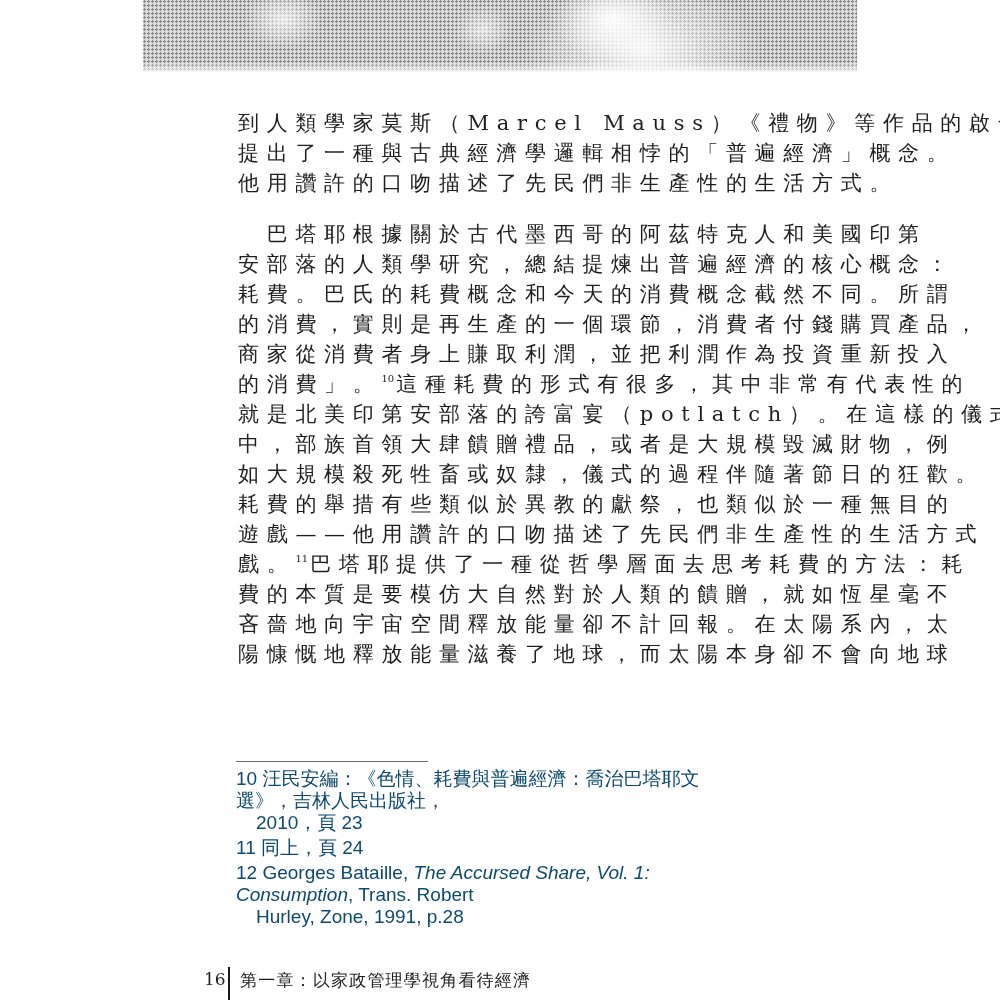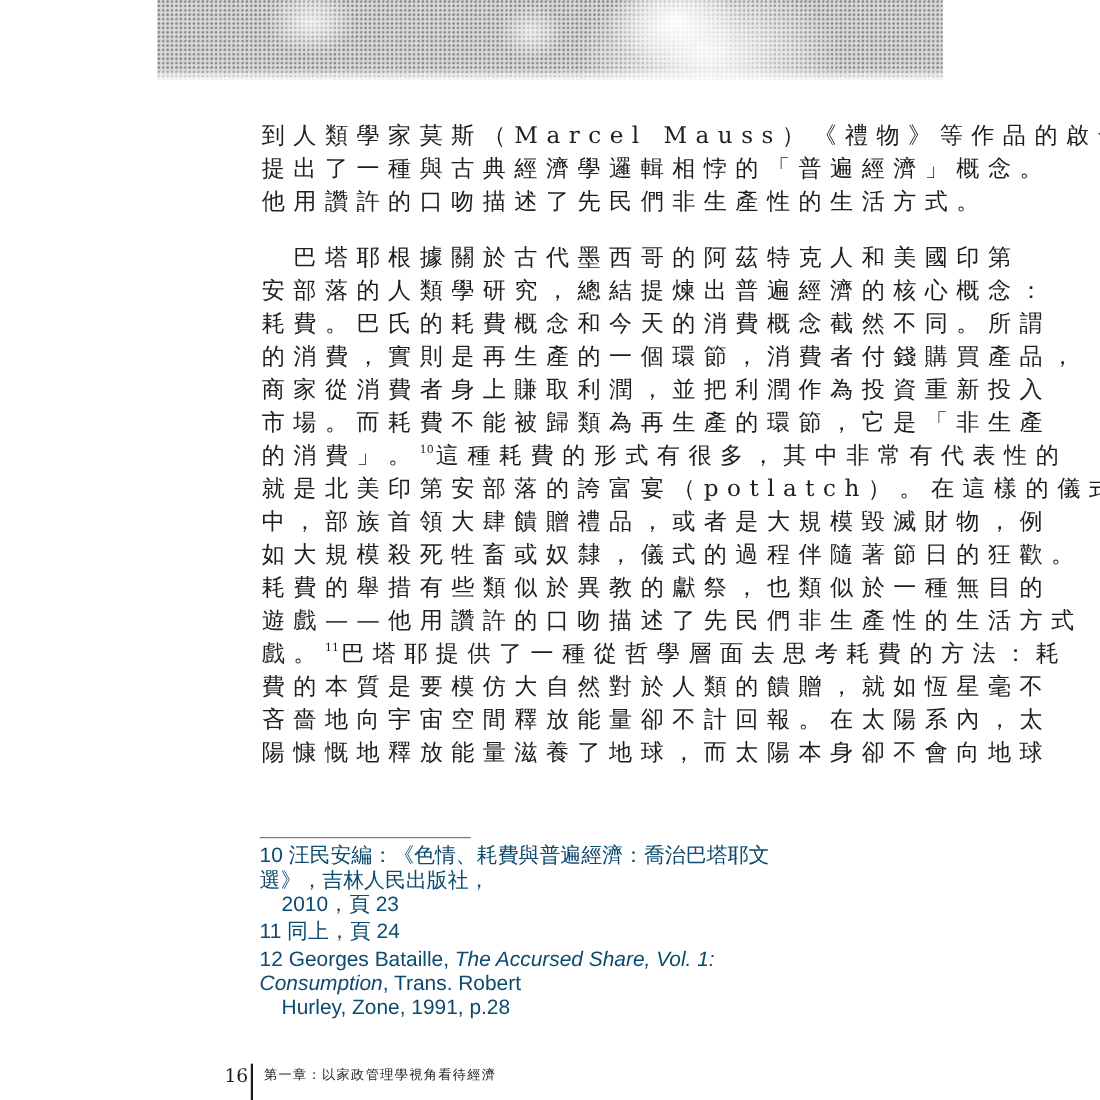--- a/index.html
+++ b/index.html
@@ -26,40 +26,39 @@
   .fn-rule { position:absolute; left:236px; top:761px; width:192px; height:1px; background:#6b6b6b; }
   .footnotes { position:absolute; left:236px; top:768px; width:520px;
     font-family:"Liberation Sans","DejaVu Sans",sans-serif; font-size:19px; color:#0c4a6e; }
   .fn-item { line-height:22px; margin-bottom:3px; }
   .fn-item .cont { padding-left:20px; display:block; }
   .fn-item i { }
 
   .page-footer { position:absolute; left:0; top:940px; width:950px; height:60px;margin-top:27px; }
   .page-number { position:absolute; left:204px; top:2px; font-size:17px; color:#1e1e1e; }
   .footer-bar { position:absolute; left:228px; top:0; width:2px; height:60px; background:#1a1a1a; }
-  .chapter-title { position:absolute; left:240px; top:2px; font-size:12px; letter-spacing:1.2px; color:#1e1e1e; }
+  .chapter-title { position:absolute; left:240px; top:2px; font-size:17px; letter-spacing:1.2px; color:#1e1e1e; }
 </style>
 </head>
 <body>
 
 <div class="header-art">
   <div class="fade"></div>
 </div>
 
 <div class="body-text">
   <div class="line">到人類學家莫斯（Marcel Mauss）《禮物》等作品的啟發，</div>
   <div class="line">提出了一種與古典經濟學邏輯相悖的「普遍經濟」概念。</div>
   <div class="line">他用讚許的口吻描述了先民們非生產性的生活方式。</div>
   <div class="para-gap"></div>
   <div class="line indent">　巴塔耶根據關於古代墨西哥的阿茲特克人和美國印第</div>
   <div class="line">安部落的人類學研究，總結提煉出普遍經濟的核心概念：</div>
   <div class="line">耗費。巴氏的耗費概念和今天的消費概念截然不同。所謂</div>
   <div class="line">的消費，實則是再生產的一個環節，消費者付錢購買產品，</div>
   <div class="line">商家從消費者身上賺取利潤，並把利潤作為投資重新投入</div>
-  <div class="line">市場。而耗費不能被歸類為再生產的環節，它是「非生產</div>
   <div class="line">
     <span>的消費」。</span><sup class="fn">10</sup><span>這種耗費的形式有很多，其中非常有代表性的</span>
   </div>
   <div class="line">就是北美印第安部落的誇富宴（potlatch）。在這樣的儀式</div>
   <div class="line">中，部族首領大肆饋贈禮品，或者是大規模毀滅財物，例</div>
   <div class="line">如大規模殺死牲畜或奴隸，儀式的過程伴隨著節日的狂歡。</div>
   <div class="line">耗費的舉措有些類似於異教的獻祭，也類似於一種無目的</div>
   <div class="line">遊戲——他用讚許的口吻描述了先民們非生產性的生活方式</div>
   <div class="line">
     <span>戲。</span><sup class="fn">11</sup><span>巴塔耶提供了一種從哲學層面去思考耗費的方法：耗</span>

